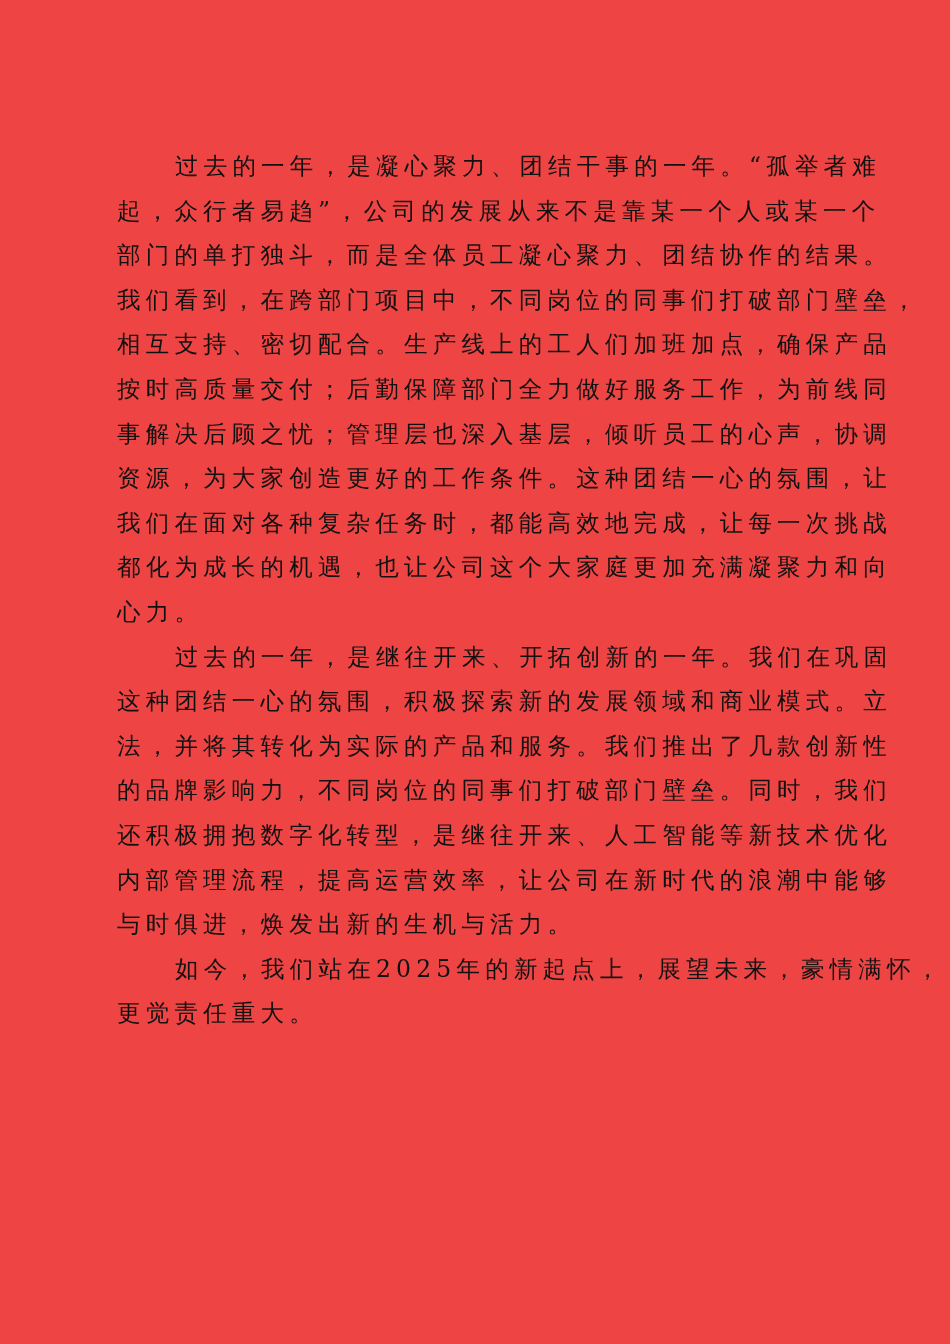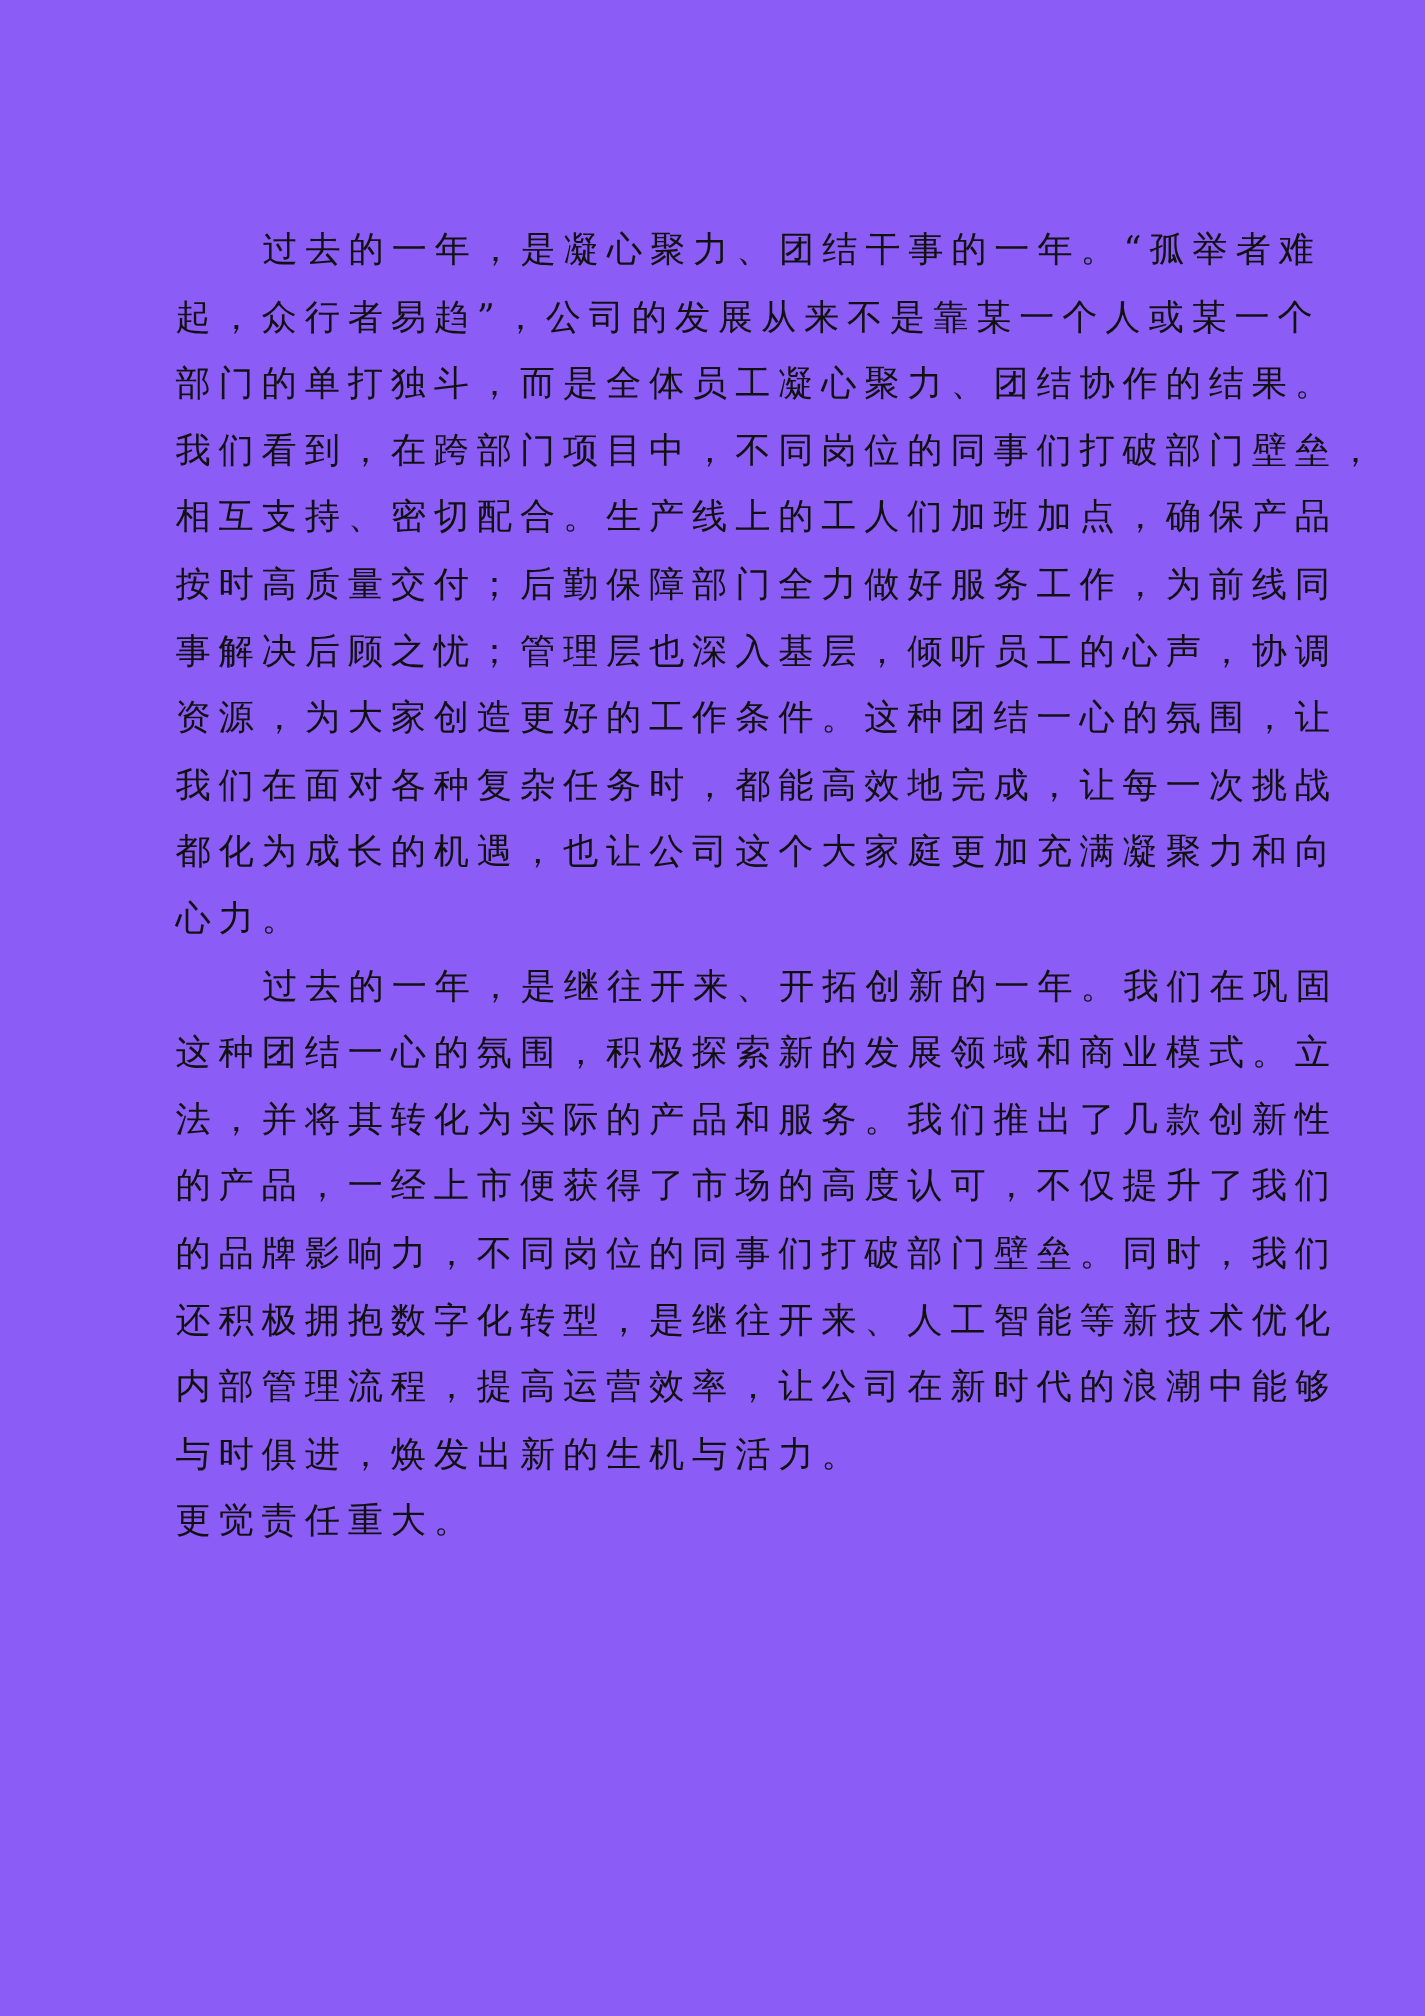--- a/index.html
+++ b/index.html
@@ -12,21 +12,21 @@
       height: 1344px;
       position: relative;
       overflow: hidden;
     }
     .page {
       position: absolute;
       left: 0;
       top: 0;
       width: 950px;
       height: 1344px;
-      background: #8b5cf6;
+      background: #ef4444;
     }
     .content {
       position: absolute;
       left: 117px;
       top: 144px;
       width: 704px;
       font-family: "DejaVu Serif", "Liberation Serif", serif;
       font-size: 23.5px;
       line-height: 44.6px;
       color: #111111;
@@ -63,25 +63,25 @@
       <span class="line">资源，为大家创造更好的工作条件。这种团结一心的氛围，让</span>
       <span class="line">我们在面对各种复杂任务时，都能高效地完成，让每一次挑战</span>
       <span class="line">都化为成长的机遇，也让公司这个大家庭更加充满凝聚力和向</span>
       <span class="line last">心力。</span>
     </div>
 
     <div class="para-block">
       <span class="line indent">过去的一年，是继往开来、开拓创新的一年。我们在巩固</span>
       <span class="line">这种团结一心的氛围，积极探索新的发展领域和商业模式。立</span>
       <span class="line">法，并将其转化为实际的产品和服务。我们推出了几款创新性</span>
-      <span class="line">的产品，一经上市便获得了市场的高度认可，不仅提升了我们</span>
       <span class="line">的品牌影响力，不同岗位的同事们打破部门壁垒。同时，我们</span>
       <span class="line">还积极拥抱数字化转型，是继往开来、人工智能等新技术优化</span>
       <span class="line">内部管理流程，提高运营效率，让公司在新时代的浪潮中能够</span>
       <span class="line last">与时俱进，焕发出新的生机与活力。</span>
     </div>
 
     <div class="para-block">
+      <span class="line indent">如今，我们站在2025年的新起点上，展望未来，豪情满怀，</span>
       <span class="line last">更觉责任重大。</span>
     </div>
 
   </div>
 </div>
 
 </body></html>

